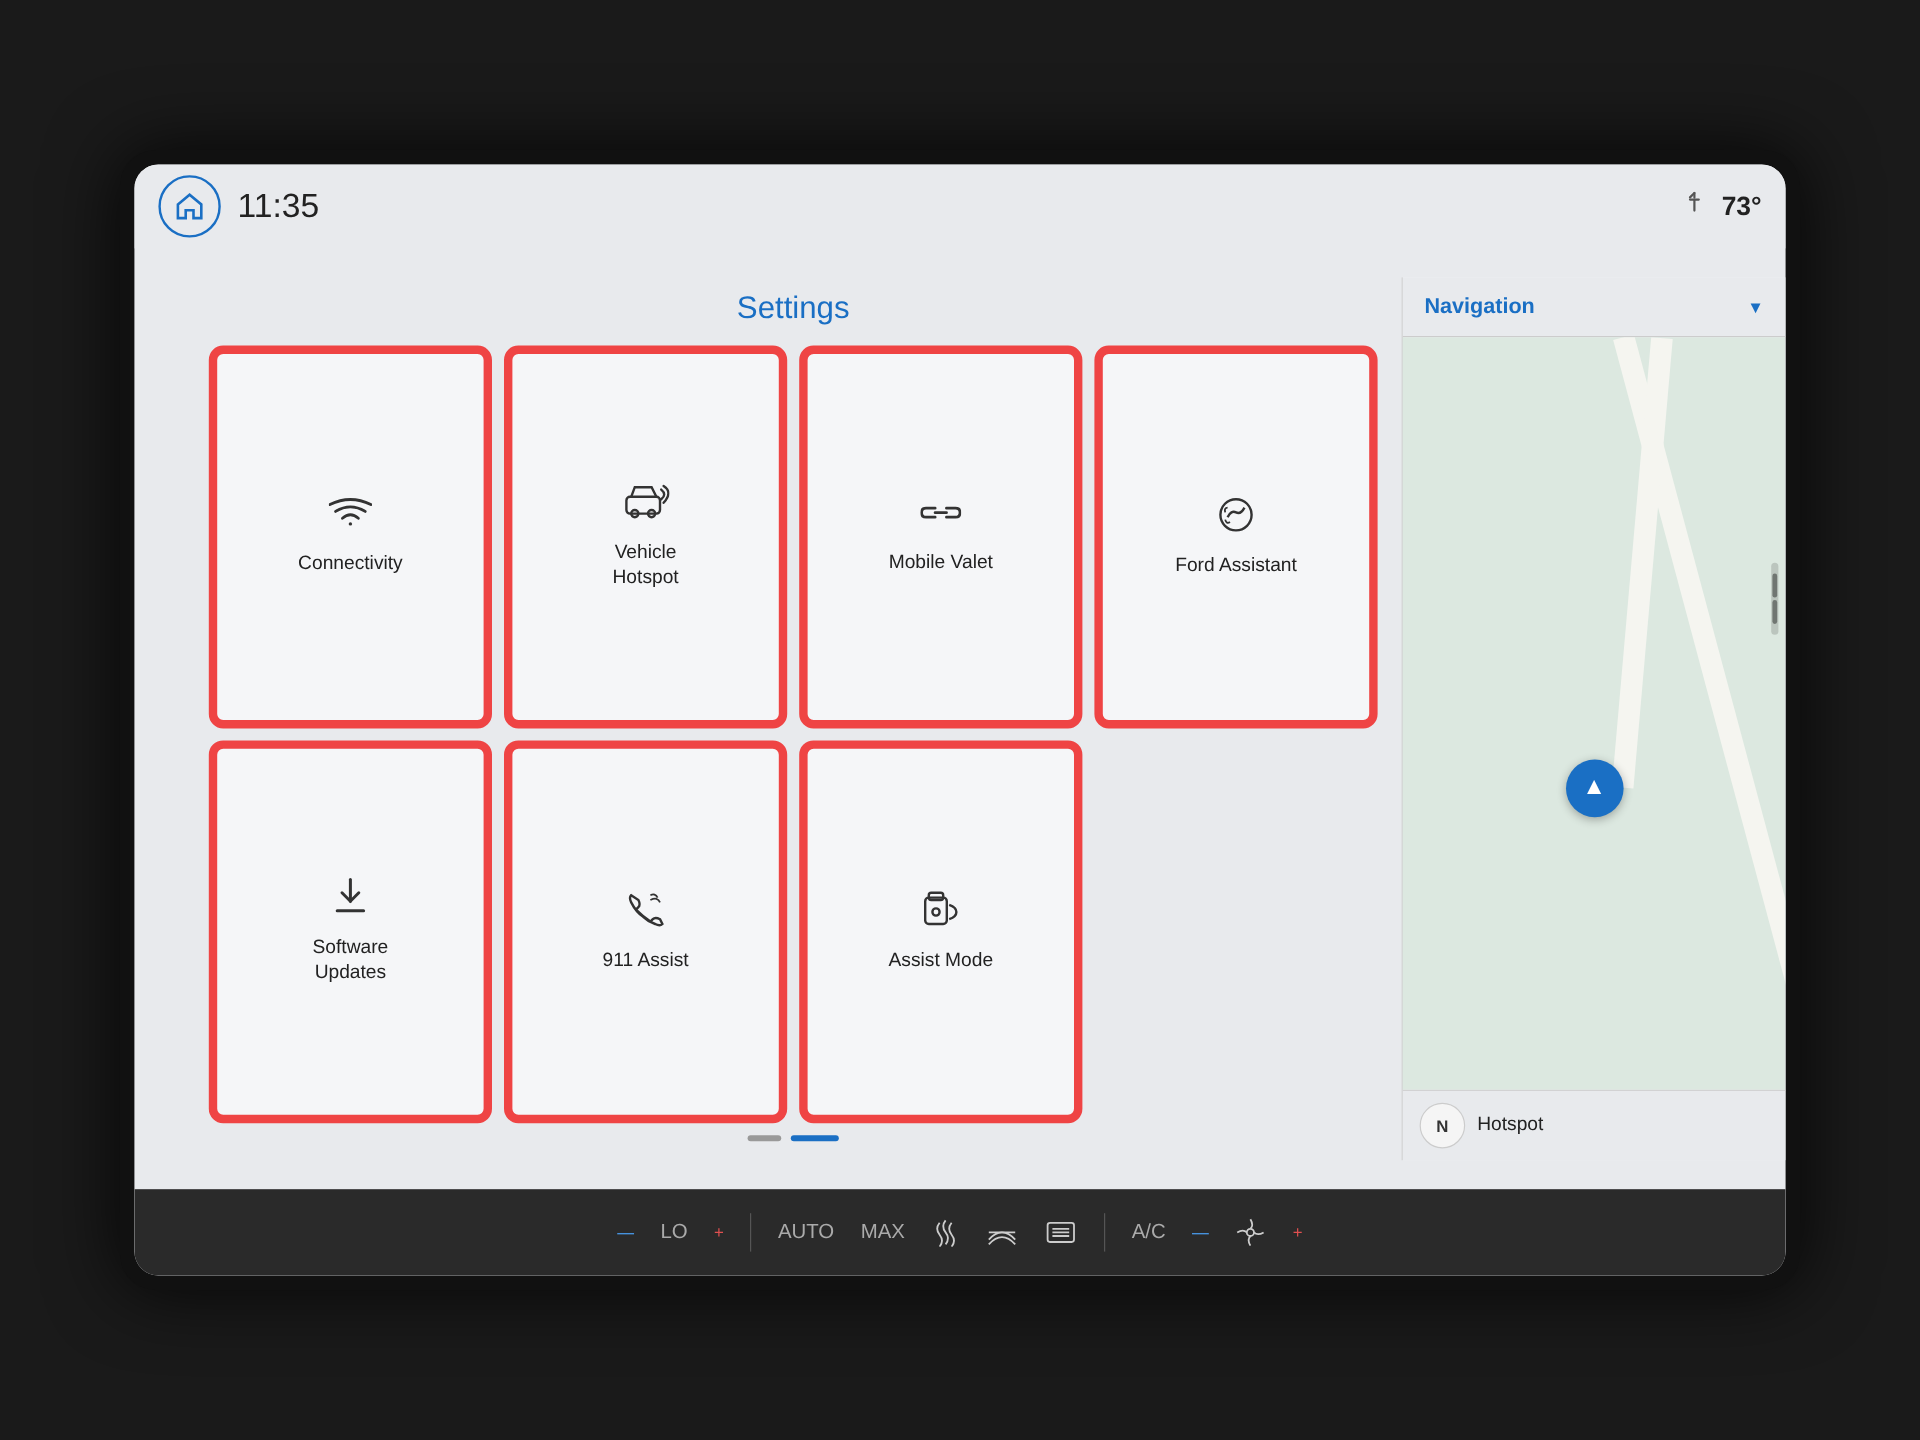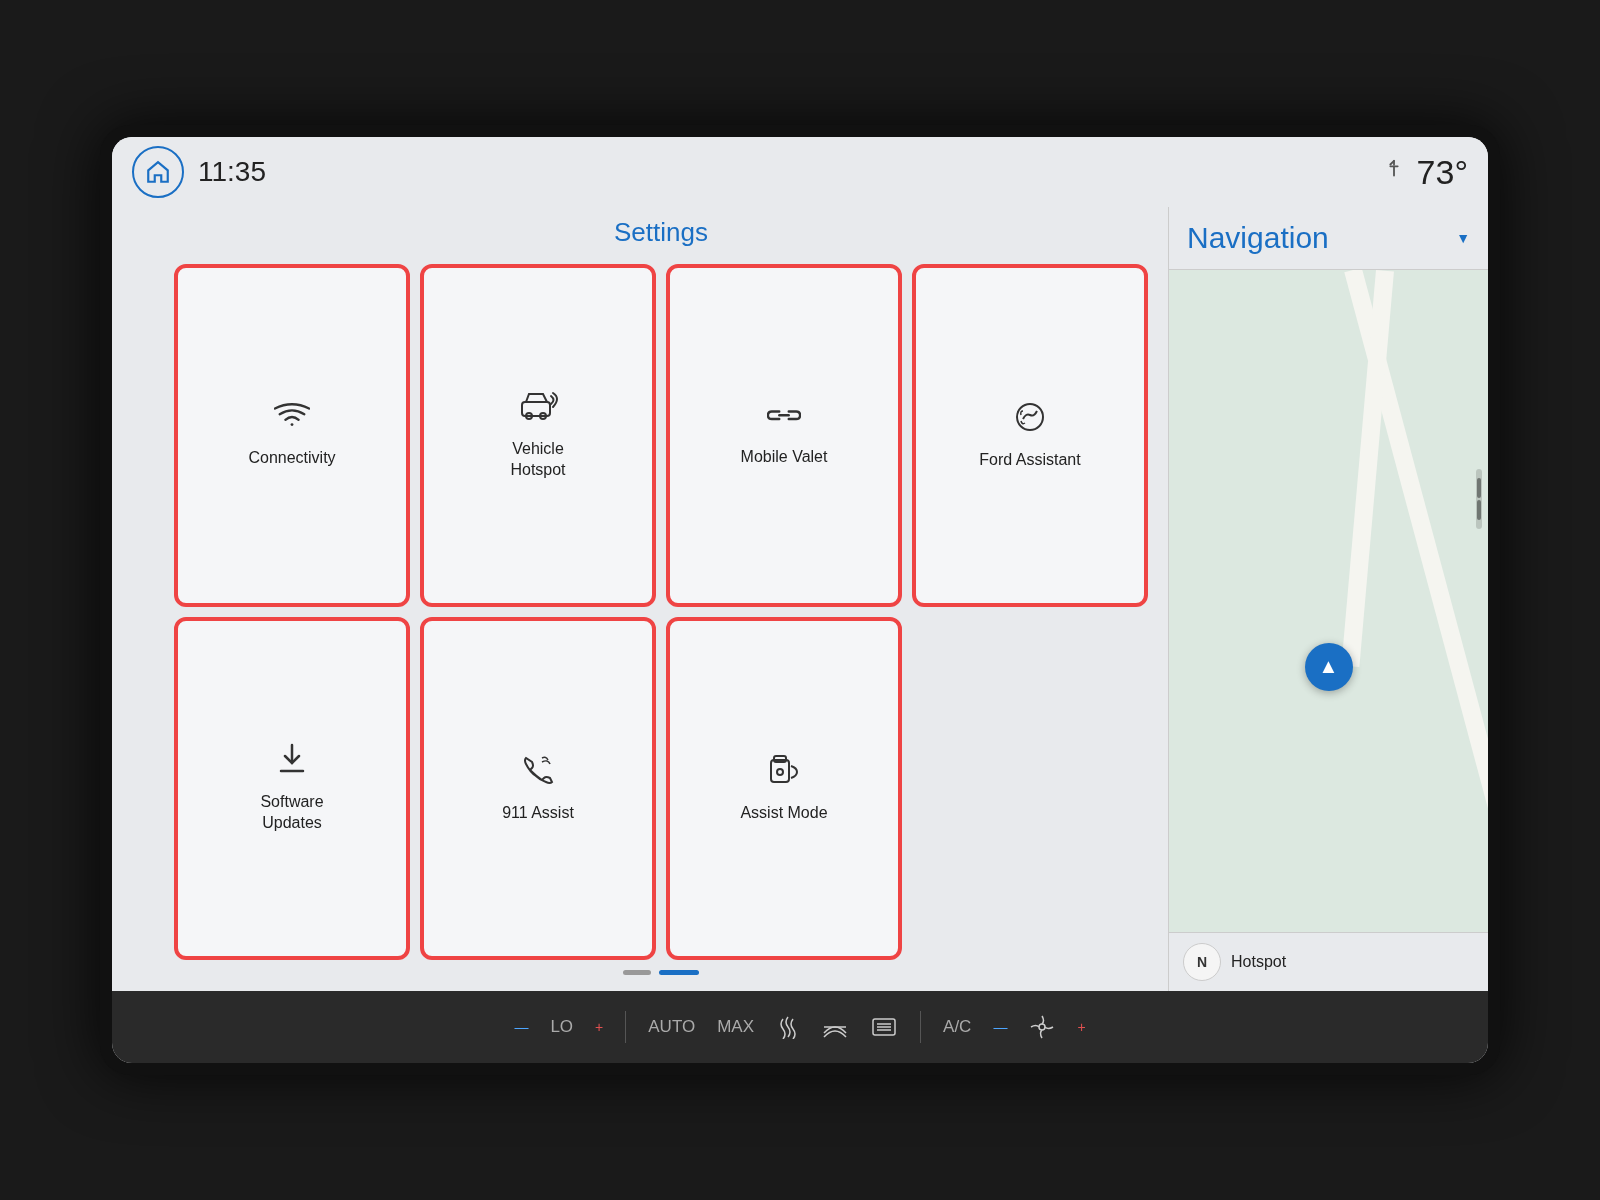--- a/index.html
+++ b/index.html
@@ -26,20 +26,21 @@
     }
 
     .screen {
       width: 100%;
       height: 100%;
       background: #e8eaed;
       border-radius: 20px;
       overflow: hidden;
       display: flex;
       flex-direction: column;
+      gap: 24px;
     }
 
     
     .header {
       display: flex;
       align-items: center;
       padding: 12px 20px;
       background: #e8eaed;
       height: 70px;
     }
@@ -78,22 +79,22 @@
       align-items: center;
       gap: 12px;
     }
 
     .signal-icon {
       color: #555;
       font-size: 18px;
     }
 
     .temperature {
-      font-size: 34px;
-      font-weight: 400;
+      font-size: 22px;
+      font-weight: 700;
       color: #222;
     }
 
     
     .main-area {
       display: flex;
       flex: 1;
       overflow: hidden;
     }
 
@@ -117,21 +118,21 @@
     .grid-container {
       display: grid;
       grid-template-columns: repeat(4, 1fr);
       grid-template-rows: repeat(2, 1fr);
       gap: 10px;
       flex: 1;
     }
 
     .grid-item {
       background: #f5f6f8;
-      border: 4px solid #ef4444;
+      border: 7px solid #ef4444;
       border-radius: 12px;
       display: flex;
       flex-direction: column;
       align-items: center;
       justify-content: center;
       cursor: pointer;
       padding: 14px 10px;
       gap: 12px;
       transition: background 0.15s;
     }
@@ -180,23 +181,23 @@
     .nav-header {
       background: #e8eaed;
       border-bottom: 1px solid #ccc;
       padding: 14px 18px;
       display: flex;
       align-items: center;
       justify-content: space-between;
     }
 
     .nav-title {
-      font-size: 30px;
+      font-size: 18px;
       color: #1a6fc4;
-      font-weight: 400;
+      font-weight: 700;
     }
 
     .nav-arrow {
       color: #1a6fc4;
       font-size: 14px;
     }
 
     .nav-map {
       flex: 1;
       background: #dce8e0;

